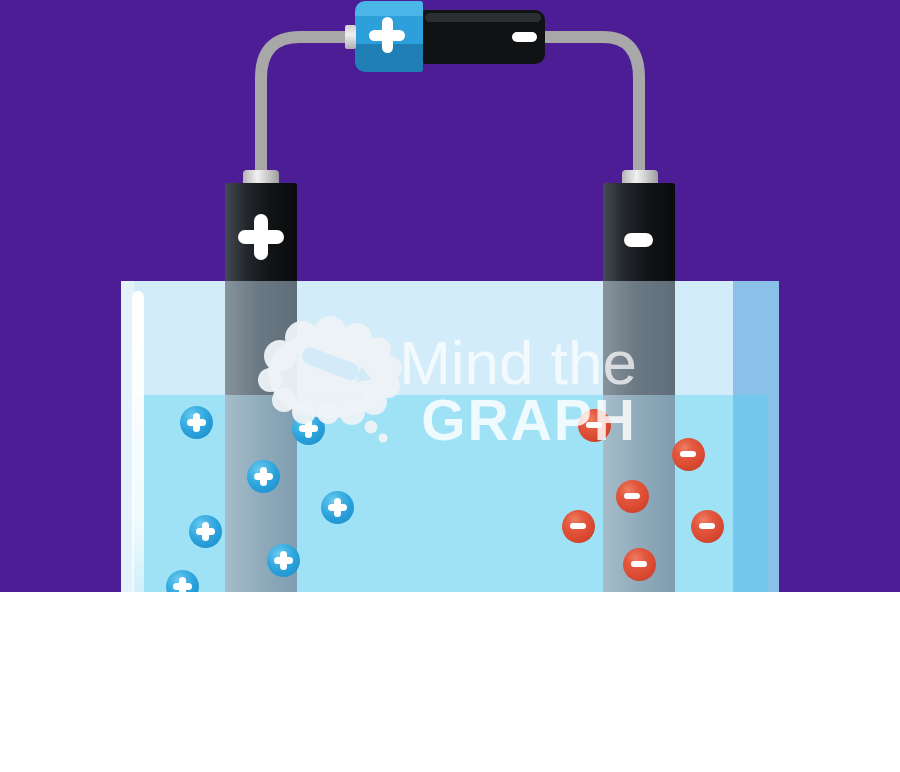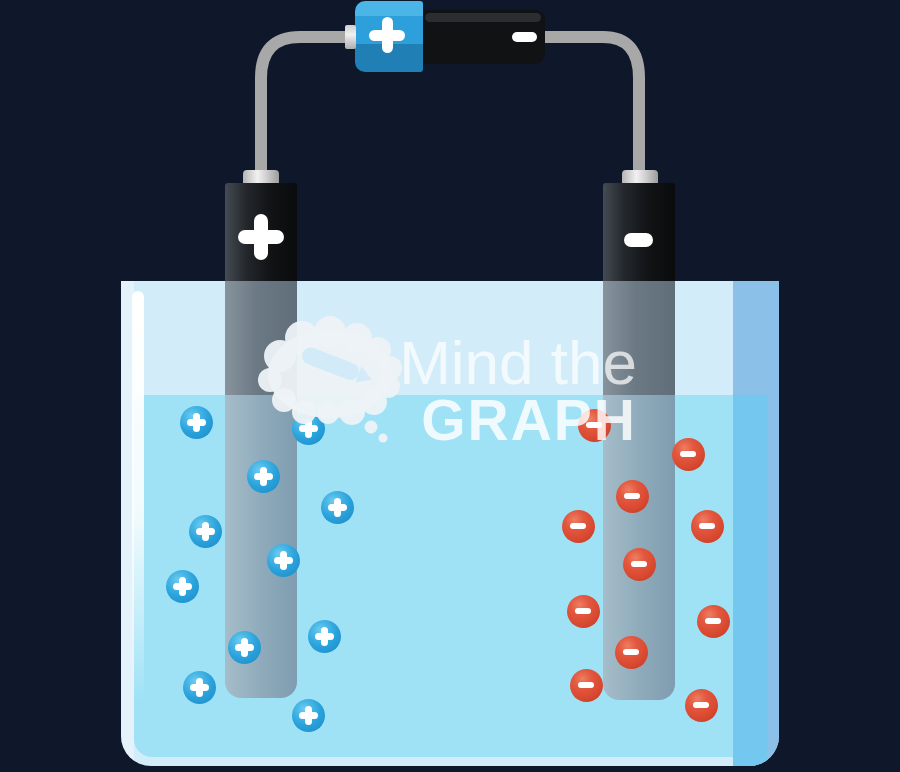--- a/index.html
+++ b/index.html
@@ -1,16 +1,16 @@
 <!DOCTYPE html>
 <html><head>
 <meta charset="utf-8">
 <style>
   html,body{margin:0;padding:0;background:#fff;}
-  .stage{position:relative;width:900px;height:772px;background:#0f172a;overflow:hidden;
+  .stage{position:relative;width:900px;height:592px;background:#4c1d95;overflow:hidden;
          font-family:"Liberation Sans",sans-serif;}
 
   
   .wires{position:absolute;left:0;top:0;z-index:1;}
 
   
   .battery-body{position:absolute;left:423px;top:10px;width:122px;height:54px;
     background:#101214;border-radius:2px 10px 10px 2px;z-index:2;}
   .battery-body::before{content:"";position:absolute;left:2px;right:4px;top:3px;height:9px;
     background:#2b2e31;border-radius:5px;}

